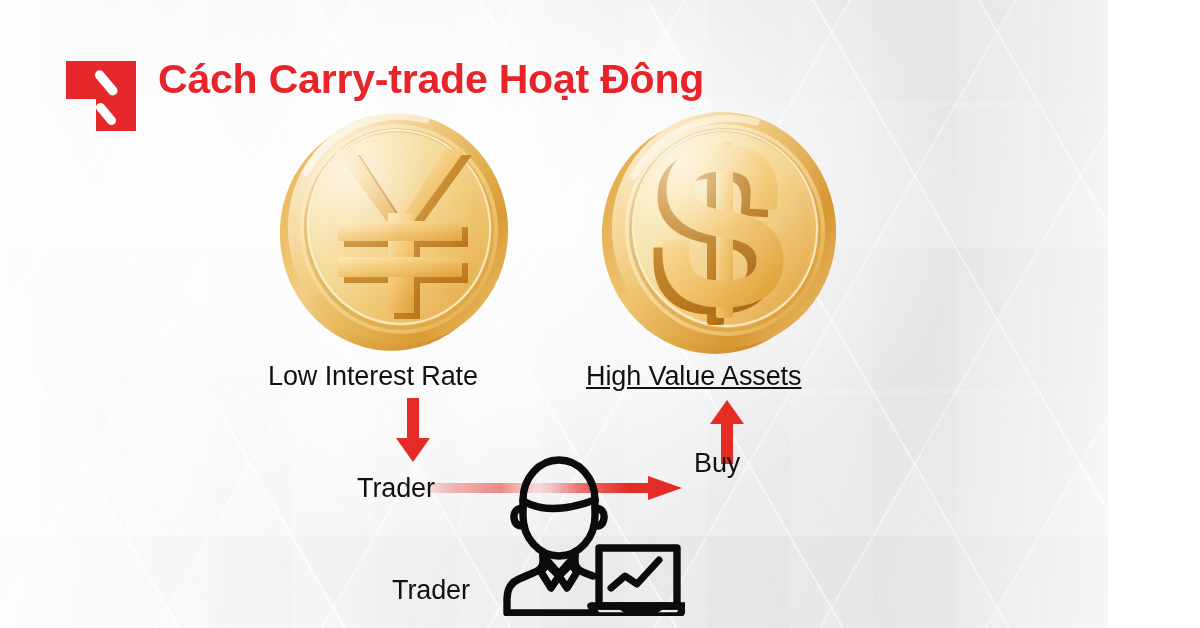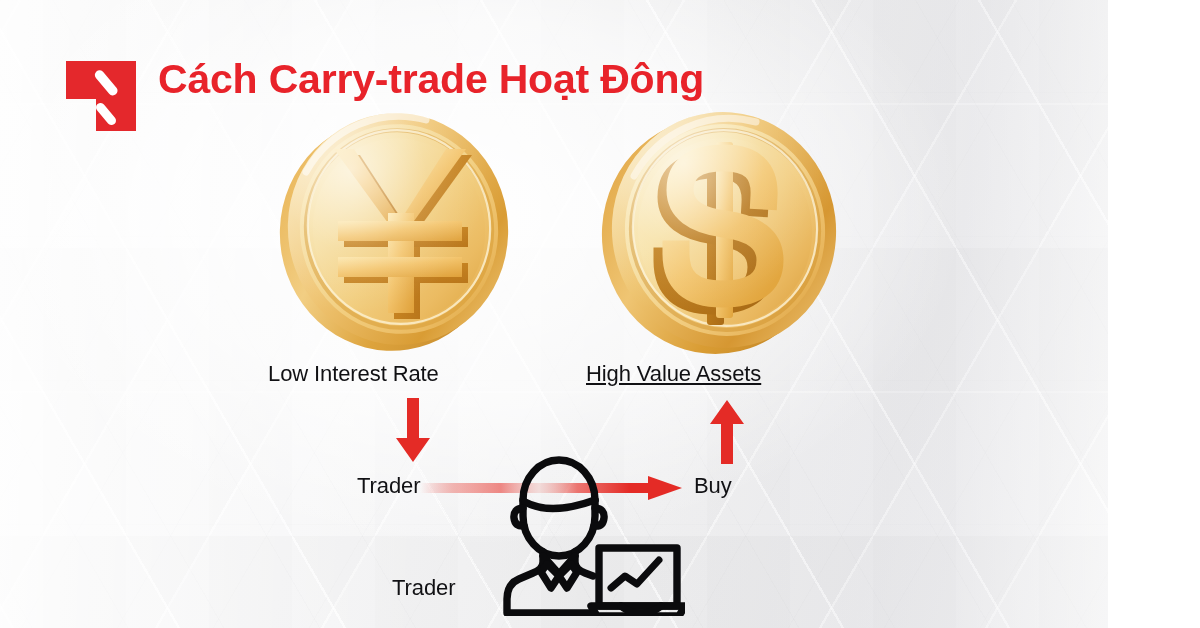--- a/index.html
+++ b/index.html
@@ -77,29 +77,29 @@
   }
 
   
   .coin {
     position: absolute;
   }
 
   
   .lbl {
     position: absolute;
-    font-size: 22px;
+    font-size: 27px;
     color: #111114;
     white-space: nowrap;
     letter-spacing: -0.1px;
   }
   .lbl-low   { left: 268px; top: 361px; }
   .lbl-high  { left: 586px; top: 361px; text-decoration: underline; }
   .lbl-borrow{ left: 357px; top: 473px; }
-  .lbl-buy   { left: 694px; top: 473px; }
+  .lbl-buy   { left: 694px; top: 448px; }
   .lbl-trader{ left: 392px; top: 575px; }
 
   
   .arrow-svg { position: absolute; }
 
   
   .trader {
     position: absolute;
     left: 503px;
     top: 452px;

